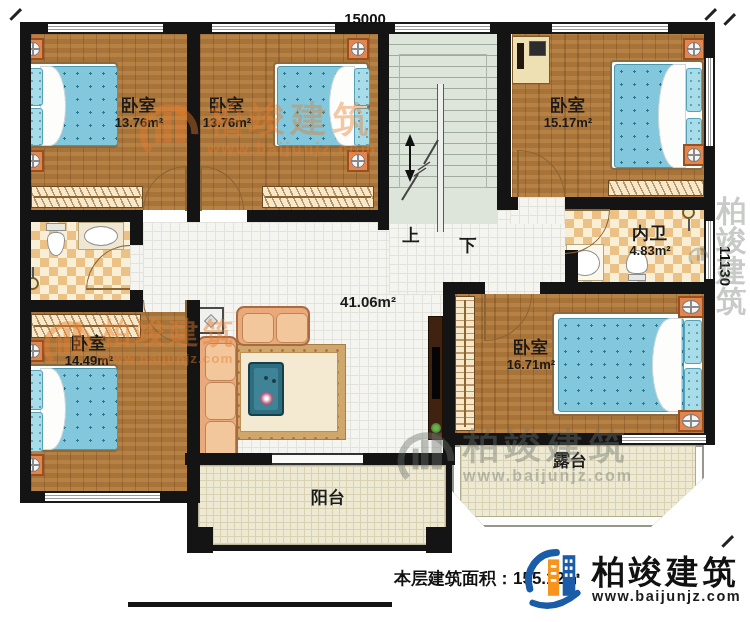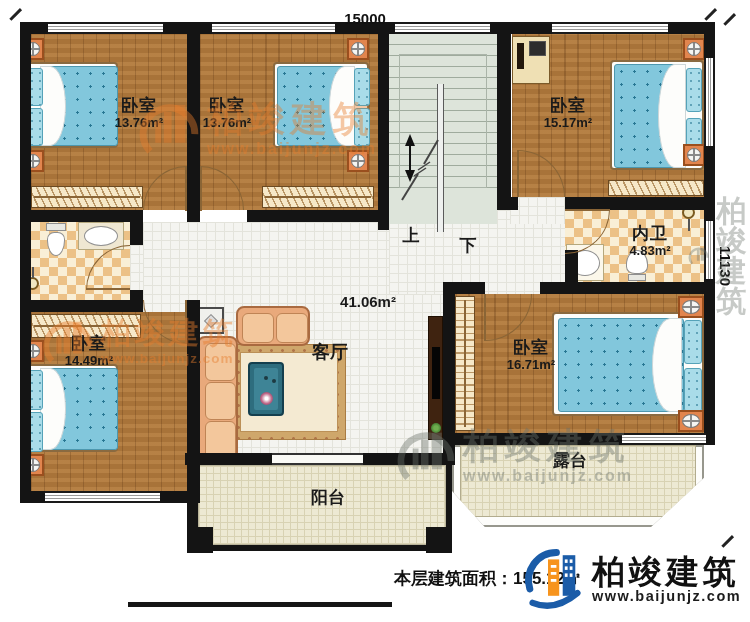--- a/index.html
+++ b/index.html
@@ -322,21 +322,20 @@
     <div class="ar">4.83m²</div>
   </div>
   <div class="abs rlabel" style="left:49px;top:334px;width:80px">
     <div class="nm">卧室</div>
     <div class="ar">14.49m²</div>
   </div>
   <div class="abs rlabel" style="left:491px;top:338px;width:80px">
     <div class="nm">卧室</div>
     <div class="ar">16.71m²</div>
   </div>
-  <div class="abs plain" style="left:290px;top:340px;width:80px;font-size:18px">客厅</div>
   <div class="abs plain" style="left:328px;top:293px;width:80px;font-size:15px">41.06m²</div>
   <div class="abs plain" style="left:288px;top:486px;width:80px;font-size:17px">阳台</div>
   <div class="abs plain" style="left:530px;top:449px;width:80px;font-size:17px">露台</div>
 
   <div class="wm" style="left:138px;top:98px;color:rgba(230,124,44,.42)">
     <svg width="62" height="62" viewBox="0 0 72 72">
       <path d="M14,62 A30,30 0 1,1 66,42" fill="none" stroke="currentColor" stroke-width="8"></path>
       <rect x="30" y="16" width="9" height="36" fill="currentColor"></rect>
       <rect x="43" y="8" width="12" height="44" fill="currentColor"></rect>
       <rect x="20" y="27" width="7" height="25" fill="currentColor"></rect>

